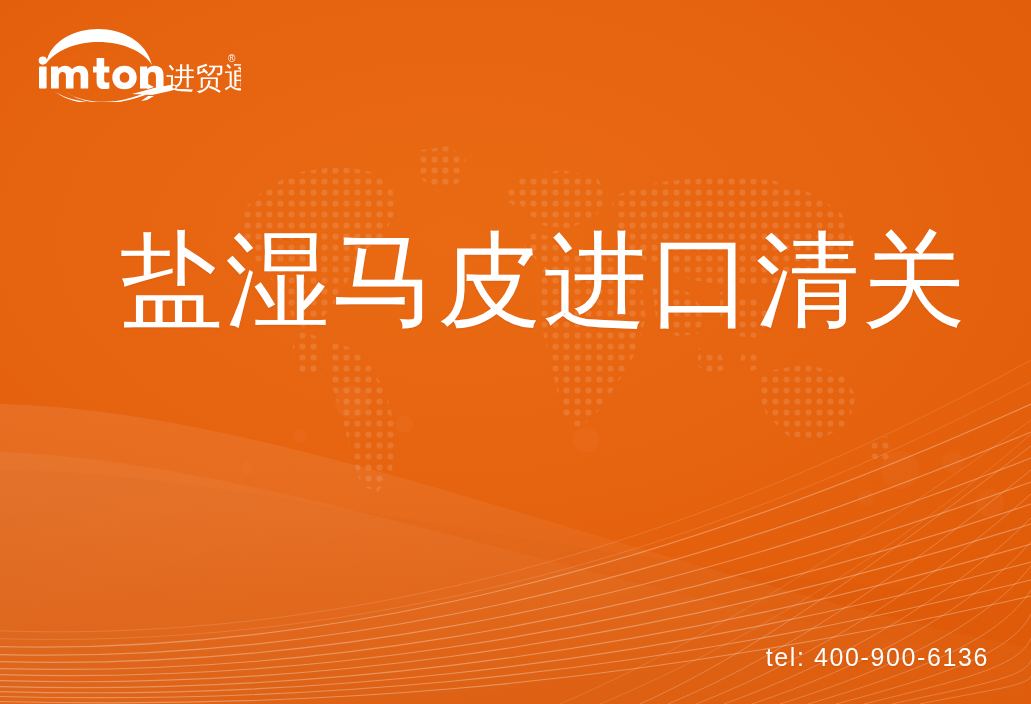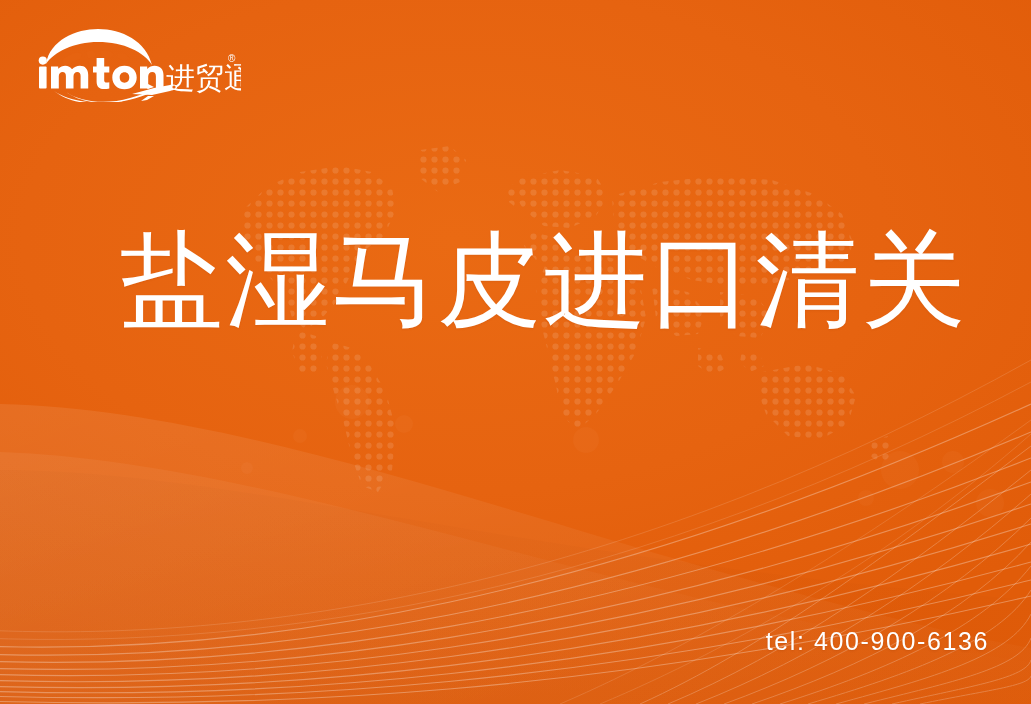--- a/index.html
+++ b/index.html
@@ -45,21 +45,21 @@
     line-height:116px;
     letter-spacing:2px;
     font-weight:400;
     text-shadow:0 1px 2px rgba(140,50,0,.12);
     padding-left:28px;
   }
   #headline .hl-line{display:block;white-space:nowrap;}
 
   
   #tel{
-    right:42px;bottom:48px;
+    right:42px;bottom:32px;
     color:#ffffff;
     font-size:25px;
     letter-spacing:1.6px;
     white-space:nowrap;
     text-shadow:0 1px 2px rgba(150,55,0,.25);
   }
 </style>
 </head>
 <body>
 

